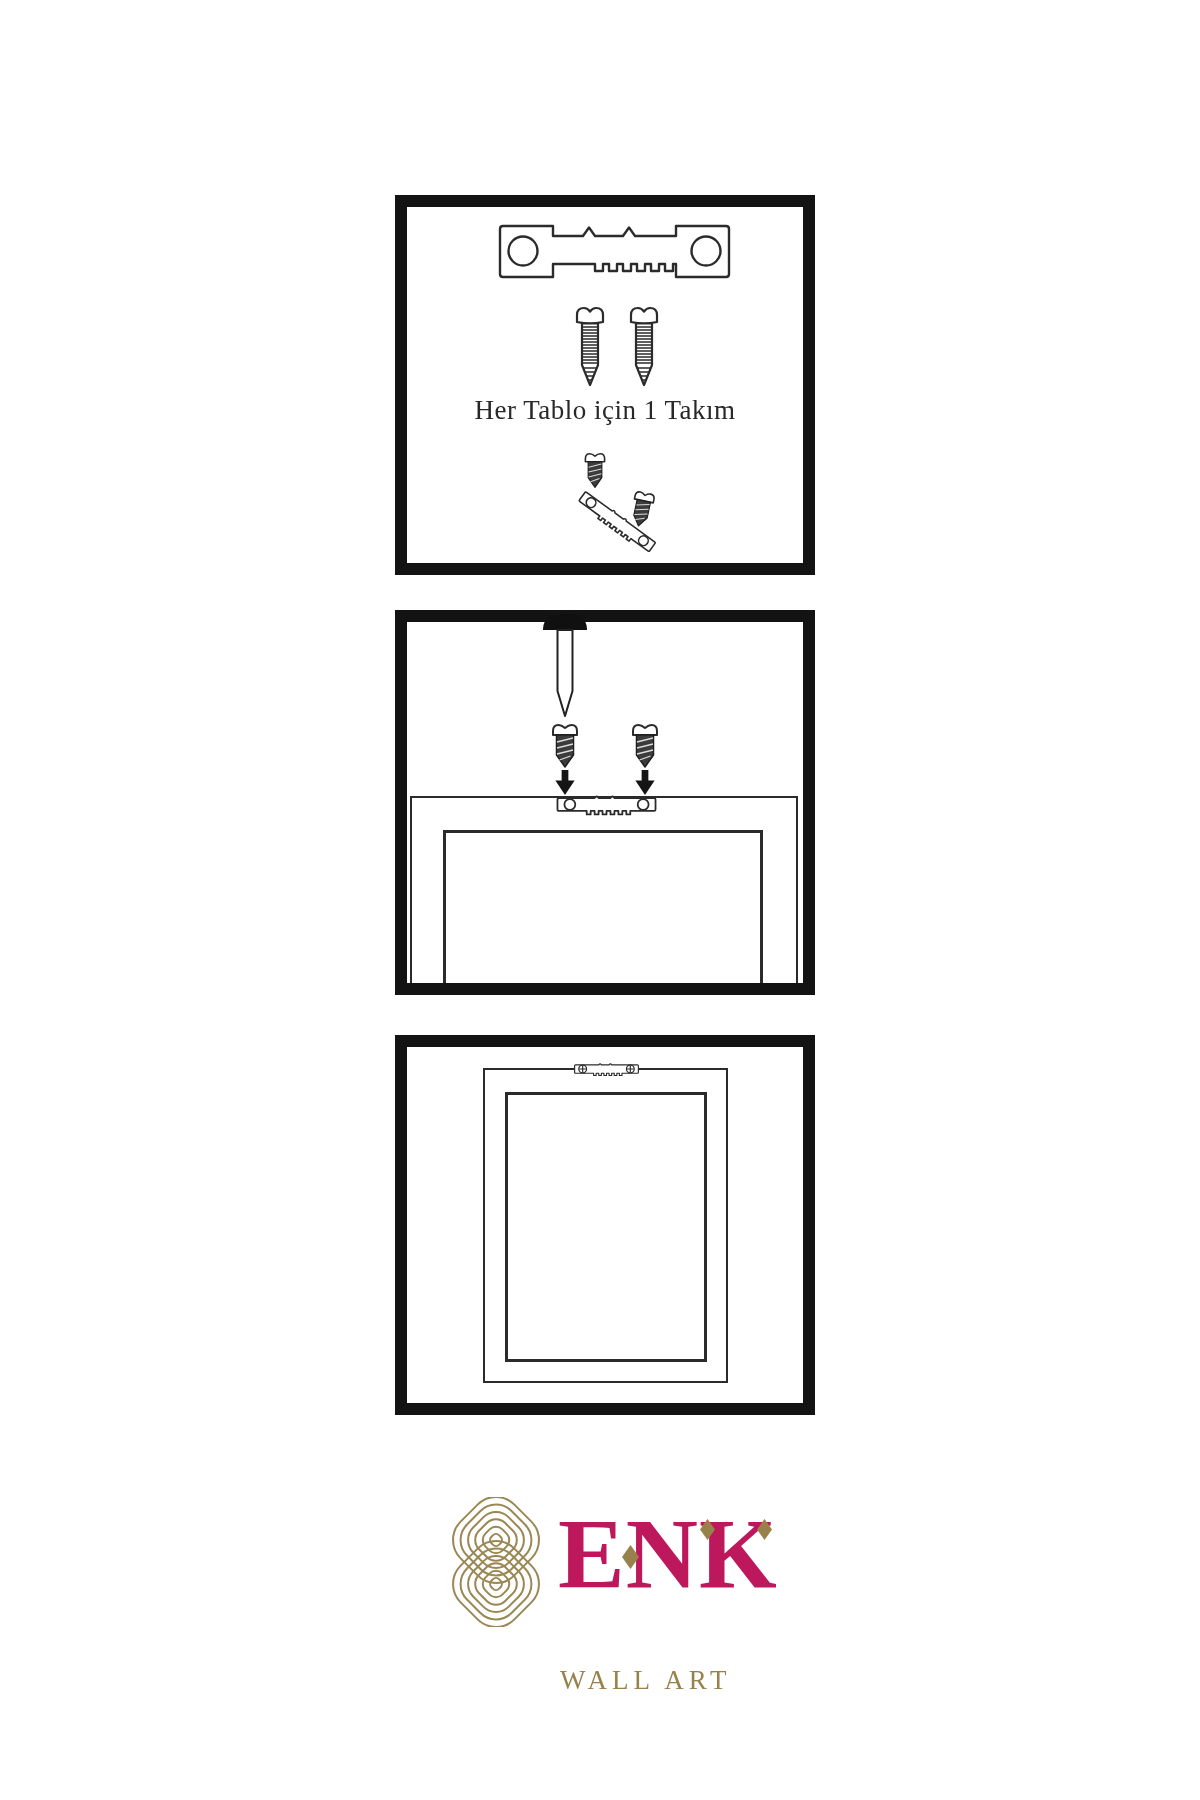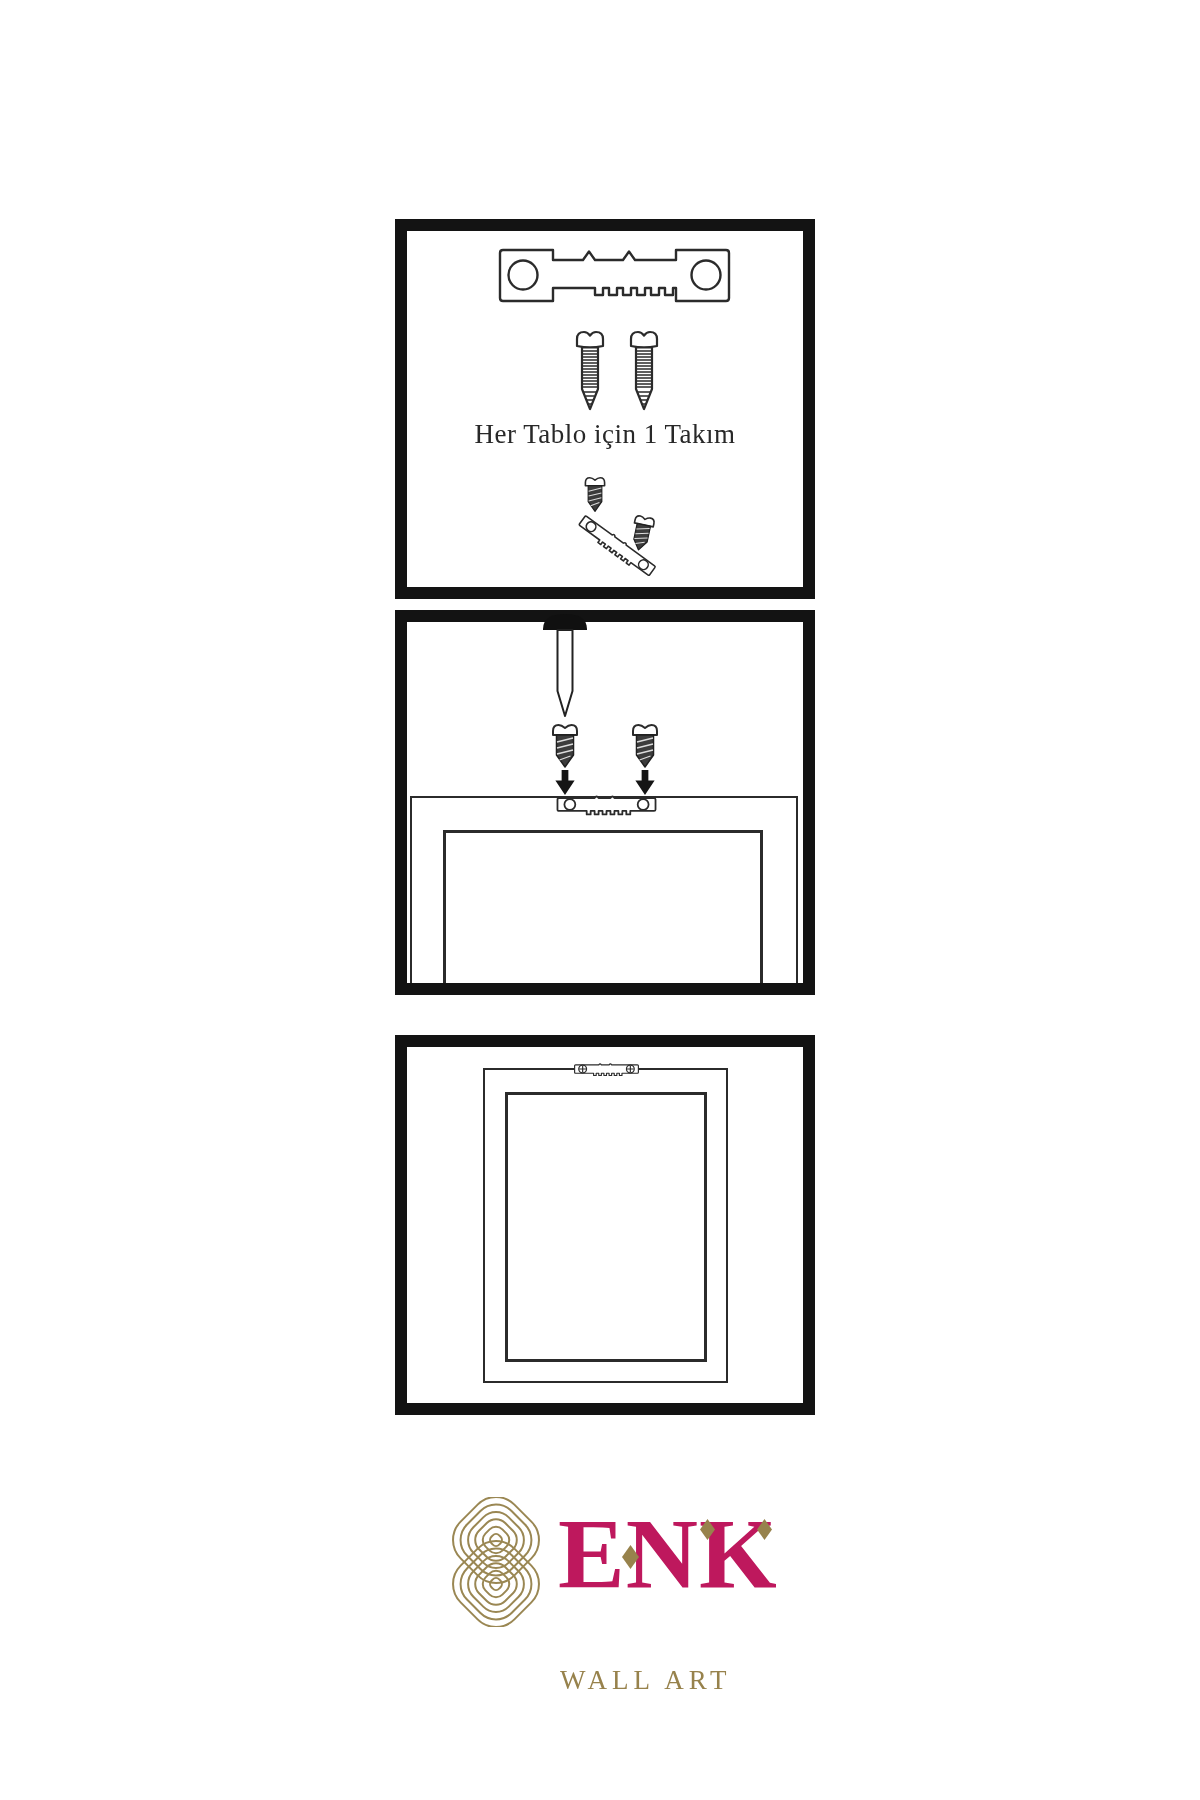--- a/index.html
+++ b/index.html
@@ -4,21 +4,21 @@
 <style>
   html,body { margin:0; padding:0; background:#ffffff; }
   .canvas {
     position:relative; width:1200px; height:1800px; background:#ffffff;
     font-family:"Liberation Serif", serif; overflow:hidden;
   }
   .panel {
     position:absolute; left:395px; width:420px; background:#fff;
     border:12px solid #131313; box-sizing:border-box;
   }
-  #panel-kit   { top:195px;  height:380px;margin-top:24px; }
+  #panel-kit   { top:195px;  height:380px; }
   #panel-mount { top:610px;  height:385px; }
   #panel-hang  { top:1035px; height:380px; }
   .abs { position:absolute; }
   .caption {
     position:absolute; left:0; right:0; top:188px; text-align:center;
     font-size:27px; letter-spacing:0.5px; color:#282828; font-weight:400;
   }
   .rect-outline { position:absolute; box-sizing:border-box; background:transparent; }
   .frame-back-outer { border:2px solid #2b2b2b; border-bottom:none; }
   .frame-back-inner { border:3px solid #2b2b2b; border-bottom:none; }

